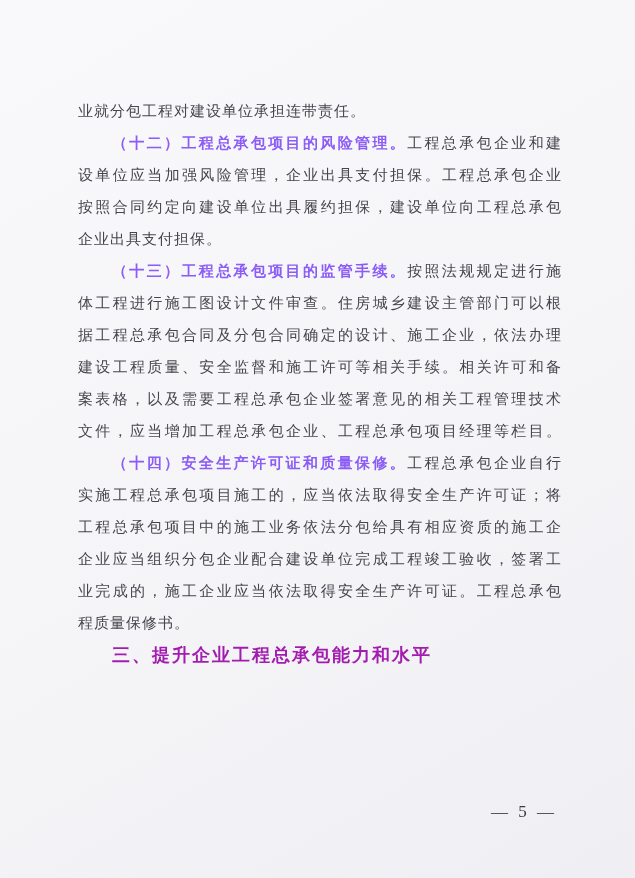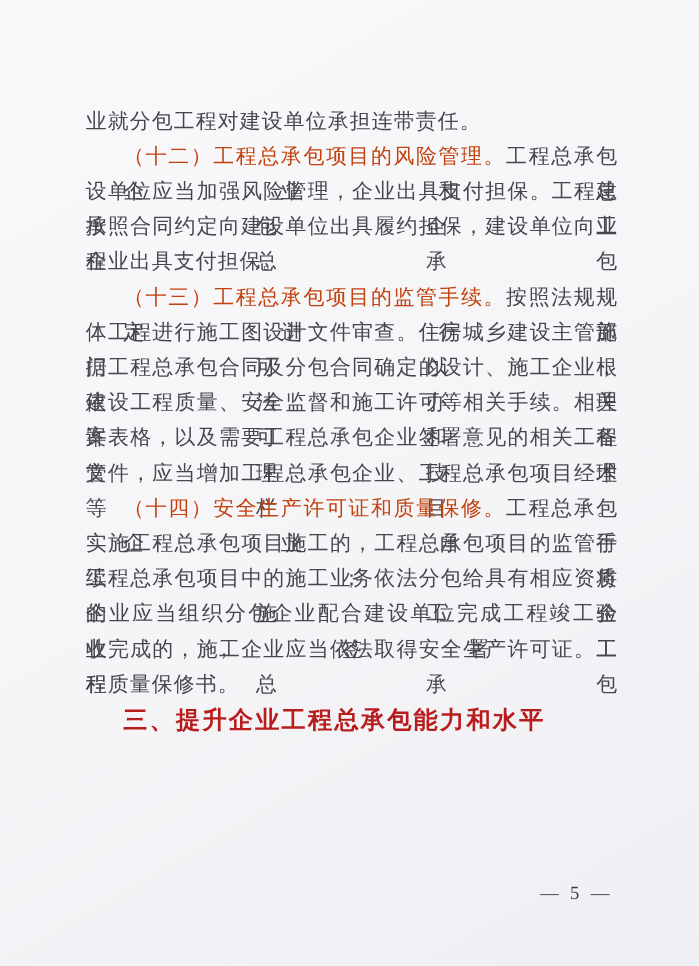--- a/index.html
+++ b/index.html
@@ -20,43 +20,43 @@
   }
   .textblock {
     position: absolute;
     left: 78px;
     top: 95px;
     width: 484px;
   }
   .line {
     height: 32px;
     line-height: 32px;
-    font-size: 19px;
+    font-size: 15px;
     letter-spacing: 1px;
     color: #46464d;
     text-align: justify;
     white-space: nowrap;
   }
   .line.full {
     white-space: normal;
     text-align-last: justify;
   }
   .line.indent {
     padding-left: 34px;
   }
   .em {
-    font-weight: normal;
-    color: #c2410c;
+    font-weight: bold;
+    color: #8b5cf6;
   }
   .line.heading {
     font-family: "Liberation Sans", "DejaVu Sans", sans-serif;
     font-weight: bold;
-    font-size: 22px;
+    font-size: 18px;
     letter-spacing: 2px;
-    color: #b91c1c;
+    color: #a21caf;
   }
   .pagenum {
     position: absolute;
     top: 796px;
     right: 78px;
     height: 32px;
     line-height: 32px;
     font-size: 17px;
     letter-spacing: 3px;
     color: #3a3a40;
@@ -80,21 +80,21 @@
       <div>
         <div class="line full indent"><span class="em">（十三）工程总承包项目的监管手续。</span><span>按照法规规定进行施</span></div>
         <div class="line full">体工程进行施工图设计文件审查。住房城乡建设主管部门可以根</div>
         <div class="line full">据工程总承包合同及分包合同确定的设计、施工企业，依法办理</div>
         <div class="line full">建设工程质量、安全监督和施工许可等相关手续。相关许可和备</div>
         <div class="line full">案表格，以及需要工程总承包企业签署意见的相关工程管理技术</div>
         <div class="line full">文件，应当增加工程总承包企业、工程总承包项目经理等栏目。</div>
       </div>
       <div>
         <div class="line full indent"><span class="em">（十四）安全生产许可证和质量保修。</span><span>工程总承包企业自行</span></div>
-        <div class="line full">实施工程总承包项目施工的，工程总承包项目的监管手续；将</div>
+        <div class="line full">实施工程总承包项目施工的，应当依法取得安全生产许可证；将</div>
         <div class="line full">工程总承包项目中的施工业务依法分包给具有相应资质的施工企</div>
         <div class="line full">企业应当组织分包企业配合建设单位完成工程竣工验收，签署工</div>
         <div class="line full">业完成的，施工企业应当依法取得安全生产许可证。工程总承包</div>
         <div class="line">程质量保修书。</div>
       </div>
       <div>
         <div class="line indent heading">三、提升企业工程总承包能力和水平</div>
       </div>
     </div>
   <div class="pagenum">— 5 —</div>

